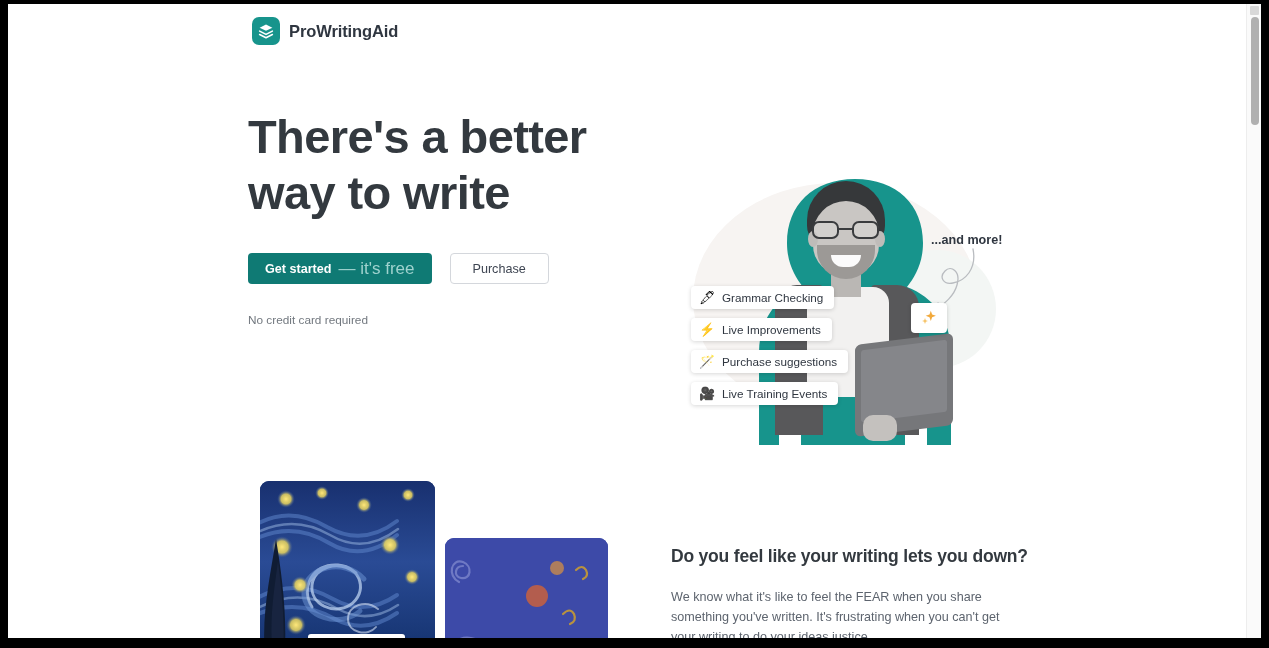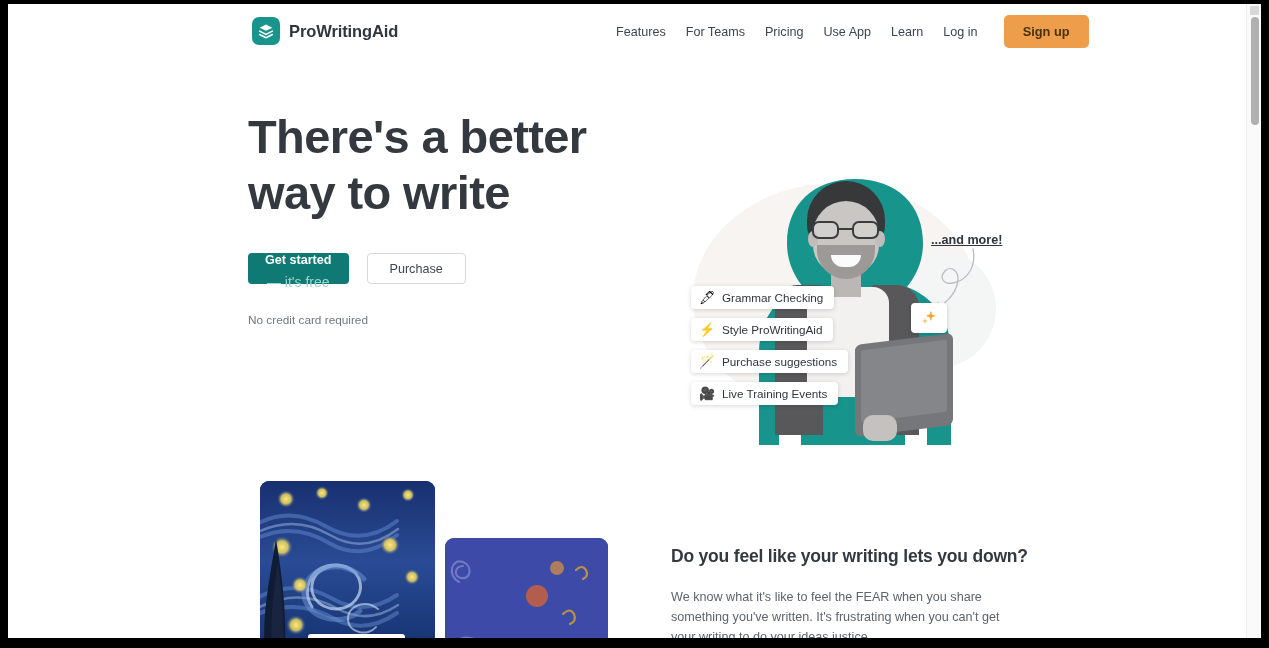--- a/index.html
+++ b/index.html
@@ -169,31 +169,30 @@
     background: #0F7A74;
     border: none;
     border-radius: 4px;
     padding: 0 17px;
     height: 31px;
     display: flex;
     align-items: center;
     gap: 7px;
     cursor: pointer;
     font-family: "Liberation Sans", sans-serif;
-    flex-direction: column;
   }
   #get-started-label {
     color: #ffffff;
     font-size: 12.6px;
     font-weight: bold;
     white-space: nowrap;
   }
   #get-started-note {
     color: #9fd2ce;
-    font-size: 14px;
+    font-size: 17px;
     white-space: nowrap;
   }
   #purchase-btn {
     background: #ffffff;
     border: 1px solid #d4d7dc;
     border-radius: 4px;
     height: 31px;
     padding: 0 22px;
     color: #3e4552;
     font-size: 12.6px;
@@ -401,21 +400,20 @@
   
   #and-more {
     position: absolute;
     left: 268px;
     top: 78px;
     font-size: 12.6px;
     font-weight: bold;
     color: #2f3640;
     white-space: nowrap;
     z-index: 7;
-    text-decoration: underline;
   }
   #and-more-arrow {
     position: absolute;
     left: 258px;
     top: 92px;
     width: 60px;
     height: 72px;
     z-index: 6;
   }
 
@@ -501,29 +499,20 @@
           <div id="logo-mark">
             <svg width="18" height="18" viewBox="0 0 24 24" aria-hidden="true">
               <path d="M3.5 7.5 L12 3.2 L20.5 7.5 L12 11.8 Z" fill="#ffffff"></path>
               <path d="M3.5 12.2 L12 16.5 L20.5 12.2" fill="none" stroke="#ffffff" stroke-width="2.1" stroke-linecap="round" stroke-linejoin="round"></path>
               <path d="M3.5 16.6 L12 20.9 L20.5 16.6" fill="none" stroke="#ffffff" stroke-width="2.1" stroke-linecap="round" stroke-linejoin="round"></path>
             </svg>
           </div>
           <span id="brand-name">ProWritingAid</span>
         </div>
 
-        <nav id="nav">
-          <a class="nav-link">Features</a>
-          <a class="nav-link">For Teams</a>
-          <a class="nav-link">Pricing</a>
-          <a class="nav-link">Use App</a>
-          <a class="nav-link">Learn</a>
-          <a class="nav-link">Log in</a>
-          <button id="signup-btn">Sign up</button>
-        </nav>
       </div>
 
       <div id="hero">
 
         <div id="hero-copy">
           <h1 id="hero-title">
             <span>There's a better</span><br>
             <span>way to write</span>
           </h1>
 
@@ -586,21 +575,21 @@
             </svg>
           </div>
 
           <div id="chips">
             <div class="chip">
               <span class="chip-icon">🖋</span>
               <span class="chip-label">Grammar Checking</span>
             </div>
             <div class="chip">
               <span class="chip-icon">⚡</span>
-              <span class="chip-label">Style ProWritingAid</span>
+              <span class="chip-label">Live Improvements</span>
             </div>
             <div class="chip">
               <span class="chip-icon">🪄</span>
               <span class="chip-label">Purchase suggestions</span>
             </div>
             <div class="chip">
               <span class="chip-icon">🎥</span>
               <span class="chip-label">Live Training Events</span>
             </div>
           </div>

